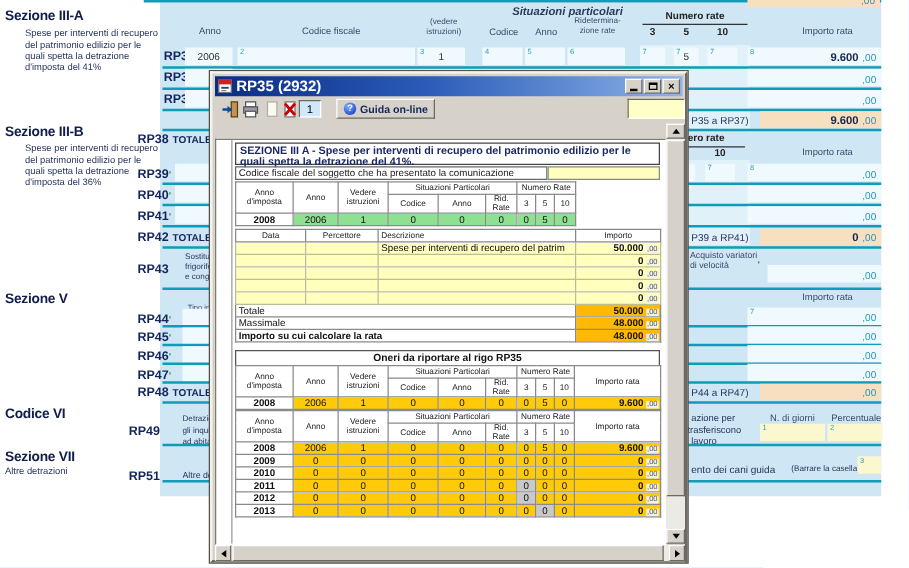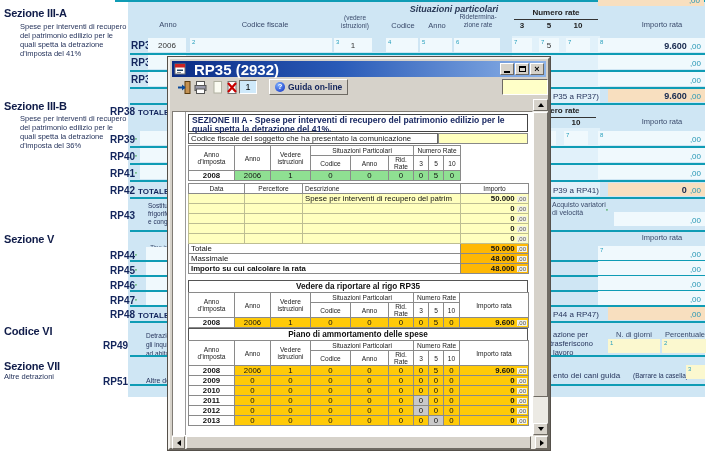--- a/index.html
+++ b/index.html
@@ -28,21 +28,21 @@
 .rline{position:absolute;height:2px;background:#0f9cb5}
 .frag{position:absolute;color:#26345c;font-size:8px;white-space:nowrap}
 .frag.sm{font-size:6.5px}
 #top-partial{left:598px;top:0;width:106px;height:6px;background:#f8dfbf;overflow:hidden}
 #top-partial .money{color:#b35400;bottom:auto;top:-5px}
 
 #dialog{left:168px;top:57px;width:382px;height:393px;background:#d6d2ca;z-index:10;
  border:2px solid;border-color:#f4f2ee #6e6a63 #6e6a63 #f4f2ee;box-shadow:0 0 0 1px #55504a}
 #titlebar{position:absolute;left:2px;top:2px;width:374px;height:16px;display:flex;align-items:center;
  background:linear-gradient(90deg,#0b2c85,#2a5bb8 45%,#8db3e8);padding:0 2px}
-#titlebar .ttl{color:#fff;font-weight:bold;font-size:15px;margin-left:8px;flex:1}
+#titlebar .ttl{color:#fff;font-weight:bold;font-size:12px;margin-left:3px;flex:1}
 .winbtn{width:14px;height:12px;background:#d6d2ca;border:1px solid;border-color:#fff #6e6a63 #6e6a63 #fff;
  margin-left:1px;display:flex;align-items:flex-start;justify-content:center;font-size:9px;font-weight:bold;line-height:10px}
 .glyph-min{display:block;width:6px;height:2px;background:#000;margin-top:7px}
 .glyph-max{display:block;width:7px;height:6px;border:1px solid #000;border-top-width:2px;margin-top:2px}
 #toolbar{position:absolute;left:2px;top:18px;width:378px;height:21px}
 .tbtn{position:absolute;top:2px;width:15px;height:16px;display:flex;align-items:center;justify-content:center}
 #page-box{position:absolute;left:67px;top:3px;width:18px;height:14px;background:#cfe9fa;text-align:center;
  font-size:9px;border:1px solid;border-color:#6e6a63 #fff #fff #6e6a63;line-height:12px}
 #guida-btn{position:absolute;left:97px;top:2px;height:16px;padding:0 5px;display:flex;align-items:center;gap:3px;
  background:#d6d2ca;border:1px solid;border-color:#fff #6e6a63 #6e6a63 #fff}
@@ -446,21 +446,21 @@
             <td class="c-orange s-imp"><span>48.000</span><span class="dchip">,00</span></td>
           </tr>
           <tr style="height: 10px;">
             <td class="tot-label" colspan="3" style="font-weight: bold;">Importo su cui calcolare la rata</td>
             <td class="c-orange s-imp"><span>48.000</span><span class="dchip">,00</span></td>
           </tr>
         </tbody>
     </table>
 
     <div class="abs" style="left:15px;top:168px;width:340px">
-      <div class="boxttl">Vedere da riportare al rigo RP35</div>
+      <div class="boxttl">Oneri da riportare al rigo RP35</div>
       <table class="t" style="position:static;width:340px">
         <colgroup>
             <col style="width:46px">
             <col style="width:36px">
             <col style="width:40px">
             <col style="width:40px">
             <col style="width:38px">
             <col style="width:25px">
             <col style="width:15px">
             <col style="width:15px">
@@ -493,21 +493,20 @@
               <td class="c-gold">0</td>
               <td class="c-gold">0</td>
               <td class="c-gold">0</td>
               <td class="c-gold">0</td>
               <td class="c-gold">5</td>
               <td class="c-gold">0</td>
               <td class="c-gold s-imp"><span>9.600</span><span class="dchip">,00</span></td>
             </tr>
           </tbody>
       </table>
-      <div class="boxttl">Piano di ammortamento delle spese</div>
       <table class="t" style="position:static;width:340px">
         <colgroup>
             <col style="width:46px">
             <col style="width:36px">
             <col style="width:40px">
             <col style="width:40px">
             <col style="width:38px">
             <col style="width:25px">
             <col style="width:15px">
             <col style="width:15px">

